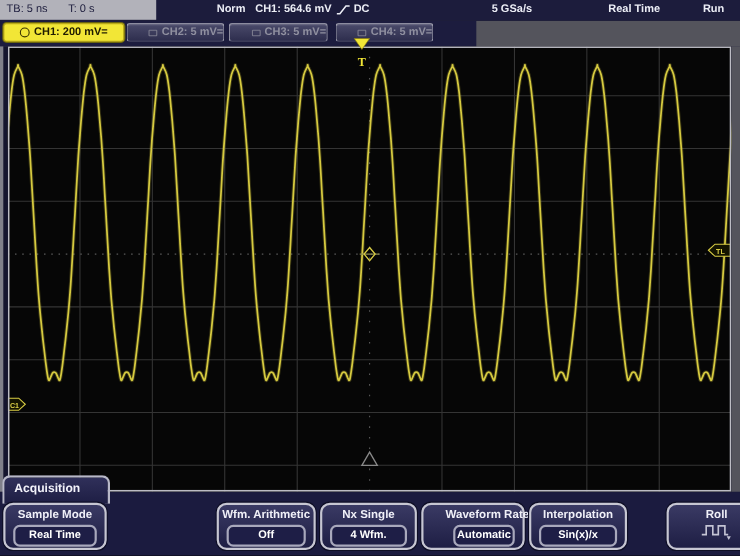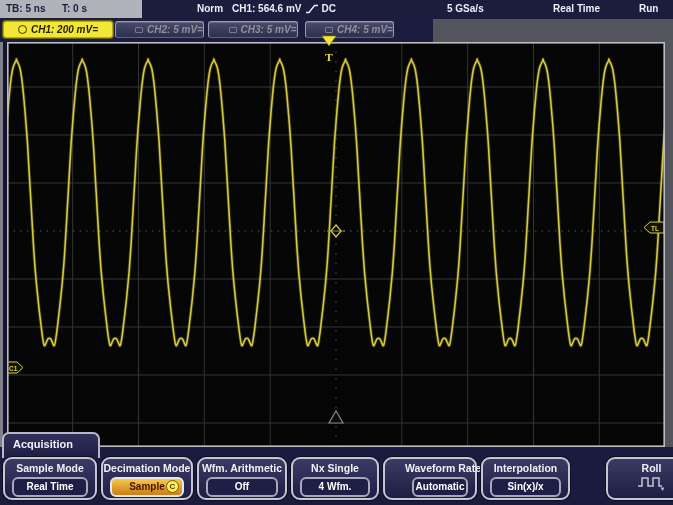--- a/index.html
+++ b/index.html
@@ -5,31 +5,31 @@
   html,body{margin:0;padding:0;background:#0e0e22;}
   #screen{
     position:relative;width:673px;height:505px;overflow:hidden;
     background:#1c1c3e;
     font-family:"Liberation Sans","DejaVu Sans",sans-serif;
     -webkit-font-smoothing:antialiased;
   }
   
   .topbar{position:absolute;left:0;top:0;width:673px;height:19px;background:#1c1c3c;border-bottom:1px solid #0a0a18;}
   .tb-left{position:absolute;left:0;top:0;width:142px;height:18px;background:#b2b2ba;color:#1c1c3c;}
-  .tb-left span{position:absolute;top:3px;font-size:10px;font-weight:bold;}
+  .tb-left span{position:absolute;top:3px;font-size:10px;font-weight:normal;}
   .tb-tb{left:6px;} .tb-t{left:62px;}
   .tb-item{position:absolute;top:3px;font-size:10px;font-weight:bold;color:#eceef6;white-space:nowrap;}
   .tb-norm{left:197px;} .tb-trig{left:232px;display:flex;align-items:center;gap:2px;}
   .tb-rate{left:447px;} .tb-acq{left:553px;} .tb-run{left:639px;text-align:right;}
   .edge-icon{display:inline-block;margin:0 1px 0 3px;}
   
   .chanbar{position:absolute;left:0;top:19px;width:673px;height:23px;background:#54545c;}
   .chan-panel{position:absolute;left:0;top:0;width:433px;height:23px;background:#1c1c3e;}
   .chan-tab{position:absolute;top:2px;height:17px;border-radius:3px;box-sizing:border-box;
-    display:flex;align-items:center;justify-content:center;font-size:10px;font-weight:bold;white-space:nowrap;font-style:italic;}
+    display:flex;align-items:center;justify-content:center;font-size:10px;font-weight:bold;white-space:nowrap;}
   .chan-tab.active{background:#f2e636;border:1px solid #b8a818;color:#201c00;box-shadow:0 0 0 1px #6a6410;}
   .chan-tab.inactive{background:linear-gradient(#4a4a6a,#2e2e4e);border:1px solid #9a9aaa;border-bottom-color:#62627a;
     color:#9090a0;box-shadow:inset 0 1px 0 rgba(255,255,255,.18);padding-left:19px;}
   .chan-dot{display:inline-block;width:7px;height:7px;border:1.5px solid #3a3400;border-radius:50%;margin-right:4px;}
   .chan-dash{display:inline-block;width:6px;height:4px;border:1px solid #7a7a8c;border-radius:1px;margin-right:4px;}
   
   .bezel-left{position:absolute;left:0;top:42px;width:7px;height:405px;background:#15152e;border-left:3px solid #80808a;box-sizing:border-box;}
   .bezel-right{position:absolute;left:665px;top:42px;width:8px;height:405px;background:#54545c;}
   
   .grat{position:absolute;left:7px;top:42px;width:658px;height:405px;background:#060606;}
@@ -143,24 +143,20 @@
     <div class="t-label">T</div>
   </div>
 
   <div class="menu-bg"></div>
   <div class="acq-tab">Acquisition</div>
   <div class="menu-buttons" id="buttons">
       <div class="menu-btn" style="left: 3px; width: 94px;">
         <div class="btn-label">Sample Mode</div>
         <div class="btn-value">Real Time</div>
       </div>
-      <div class="menu-btn" style="left: 101px; width: 92px;">
-        <div class="btn-label">Decimation Mode</div>
-        <div class="btn-value hl">Sample<span class="c-badge">C</span></div>
-      </div>
       <div class="menu-btn" style="left: 197px; width: 90px;">
         <div class="btn-label">Wfm. Arithmetic</div>
         <div class="btn-value">Off</div>
       </div>
       <div class="menu-btn" style="left: 291px; width: 88px;">
         <div class="btn-label">Nx Single</div>
         <div class="btn-value">4 Wfm.</div>
       </div>
       <div class="menu-btn" style="left: 383px; width: 94px; padding-left: 20px;">
         <div class="btn-label">Waveform Rate</div>

